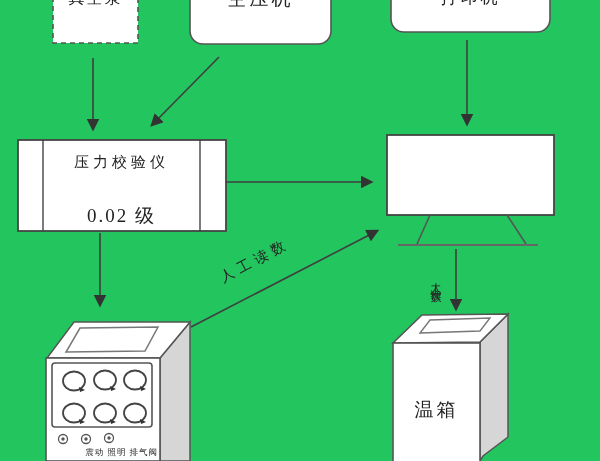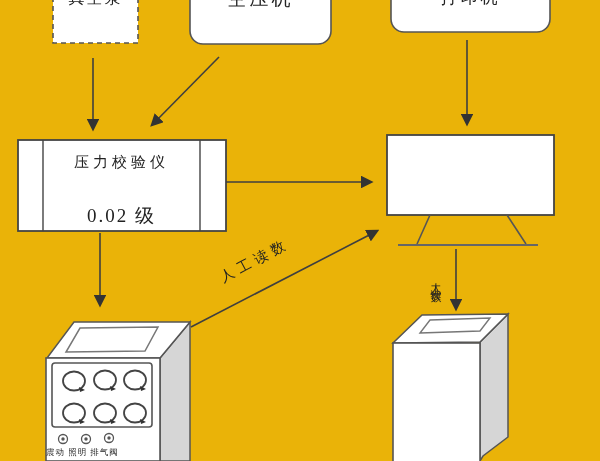--- a/index.html
+++ b/index.html
@@ -1,36 +1,36 @@
 <!DOCTYPE html>
 <html><head>
 <meta charset="utf-8">
 <style>
   html,body{margin:0;padding:0;background:#fff;}
   #stage{
     position:relative;width:600px;height:461px;overflow:hidden;
-    background:#eab308;
+    background:#22c55e;
     font-family:"Liberation Serif","DejaVu Serif",serif;
     color:#222;
   }
   #wires{position:absolute;left:0;top:0;z-index:1;}
   .lbl{position:absolute;z-index:2;text-align:center;color:#222;}
   .lbl-vacuum   {left:53px;  top:-12px; width:85px;  font-size:16px; letter-spacing:2px;}
   .lbl-compress {left:190px; top:-14px; width:141px; font-size:19px; letter-spacing:3px;}
   .lbl-printer  {left:391px; top:-14px; width:159px; font-size:17px; letter-spacing:3px;}
   .lbl-calib    {left:43px;  top:153px; width:157px; font-size:15px; letter-spacing:4px;}
   .lbl-grade    {left:43px;  top:203px; width:157px; font-size:19px; letter-spacing:2px;}
   .lbl-computer {left:387px; top:160px; width:167px; font-size:25px; letter-spacing:5px;}
   .lbl-mr1      {left:192px; top:252px; width:126px; font-size:14px; letter-spacing:5px;
                  transform:rotate(-28deg); transform-origin:center;}
   .lbl-mr2      {left:429px; top:249px; width:14px; height:62px; font-size:11px;
                  writing-mode:vertical-rl; text-orientation:upright; letter-spacing:3px;}
   .lbl-chamber  {left:393px; top:397px; width:87px;  font-size:19px; letter-spacing:3px;}
   .lbl-controls {left:46px;  top:447px; width:112px; font-size:8.5px; letter-spacing:1px;
-                 text-align:left; white-space:nowrap;}
+                 text-align:right; white-space:nowrap;}
 </style>
 </head>
 <body>
 
 <div id="stage">
 
   <svg id="wires" width="600" height="461" viewBox="0 0 600 461">
     <defs>
       <marker id="arr" viewBox="0 0 10 10" refX="8" refY="5" markerWidth="8" markerHeight="8" orient="auto-start-reverse">
         <path d="M0,0 L10,5 L0,10 z" fill="#333"></path>
@@ -106,15 +106,16 @@
     </g>
   </svg>
 
   <div class="lbl lbl-vacuum">真空泵</div>
   <div class="lbl lbl-compress">空压机</div>
   <div class="lbl lbl-printer">打印机</div>
   <div class="lbl lbl-calib">压力校验仪</div>
   <div class="lbl lbl-grade">0.02 级</div>
   <div class="lbl lbl-mr1">人工读数</div>
   <div class="lbl lbl-mr2">人工读数</div>
+  <div class="lbl lbl-chamber">温箱</div>
   <div class="lbl lbl-controls">震动 照明 排气阀</div>
 
 </div>
 
 </body></html>

